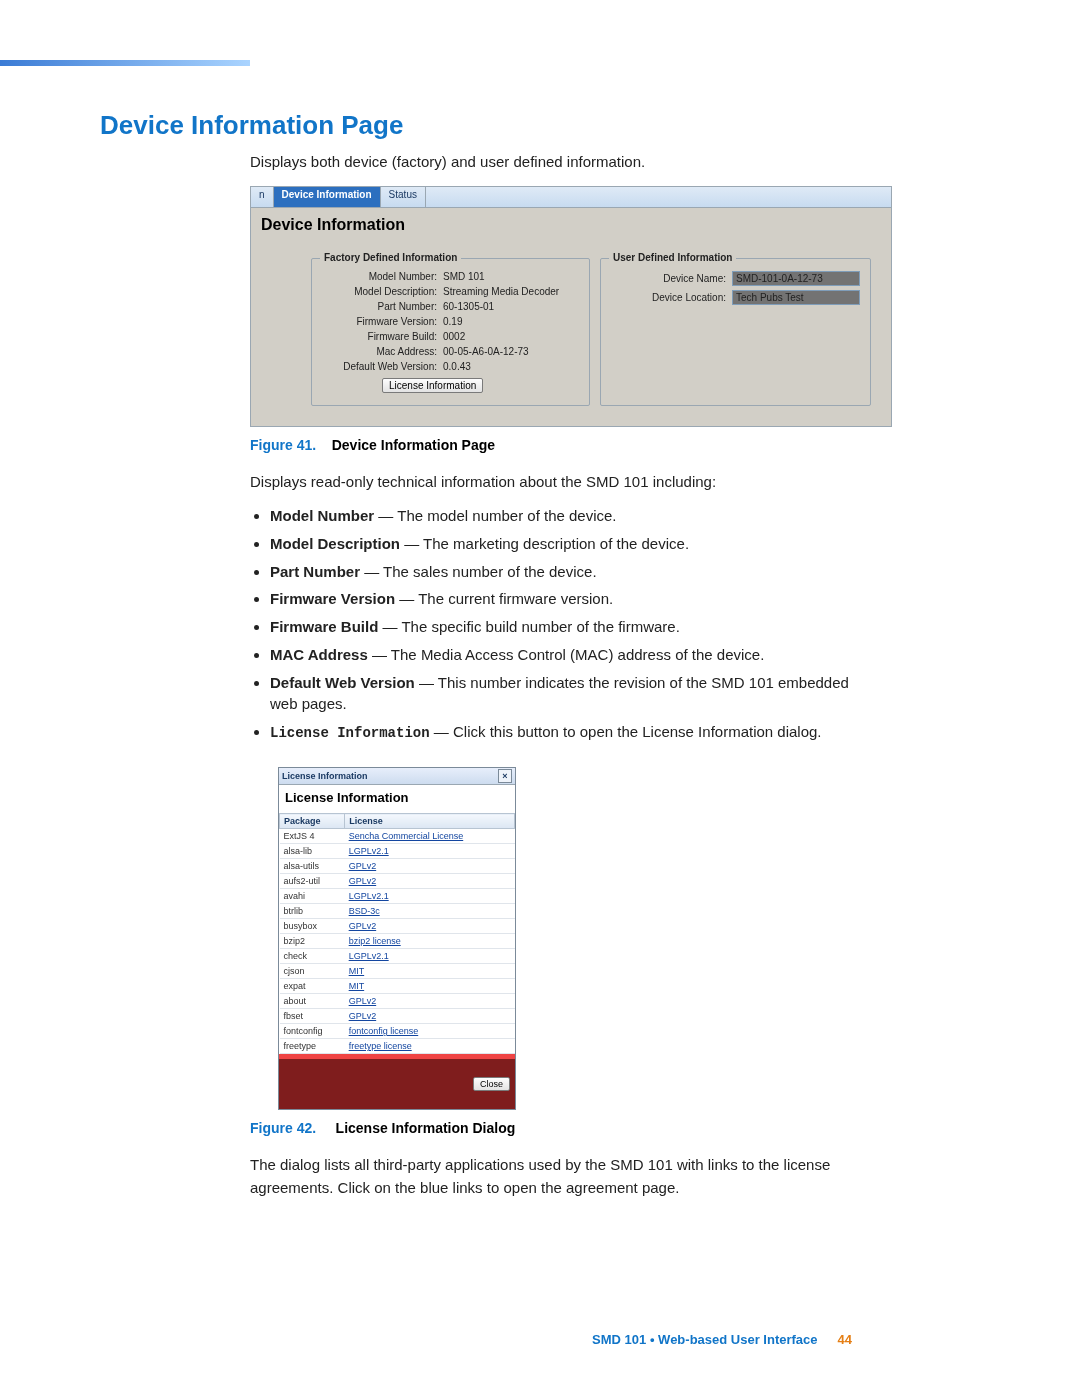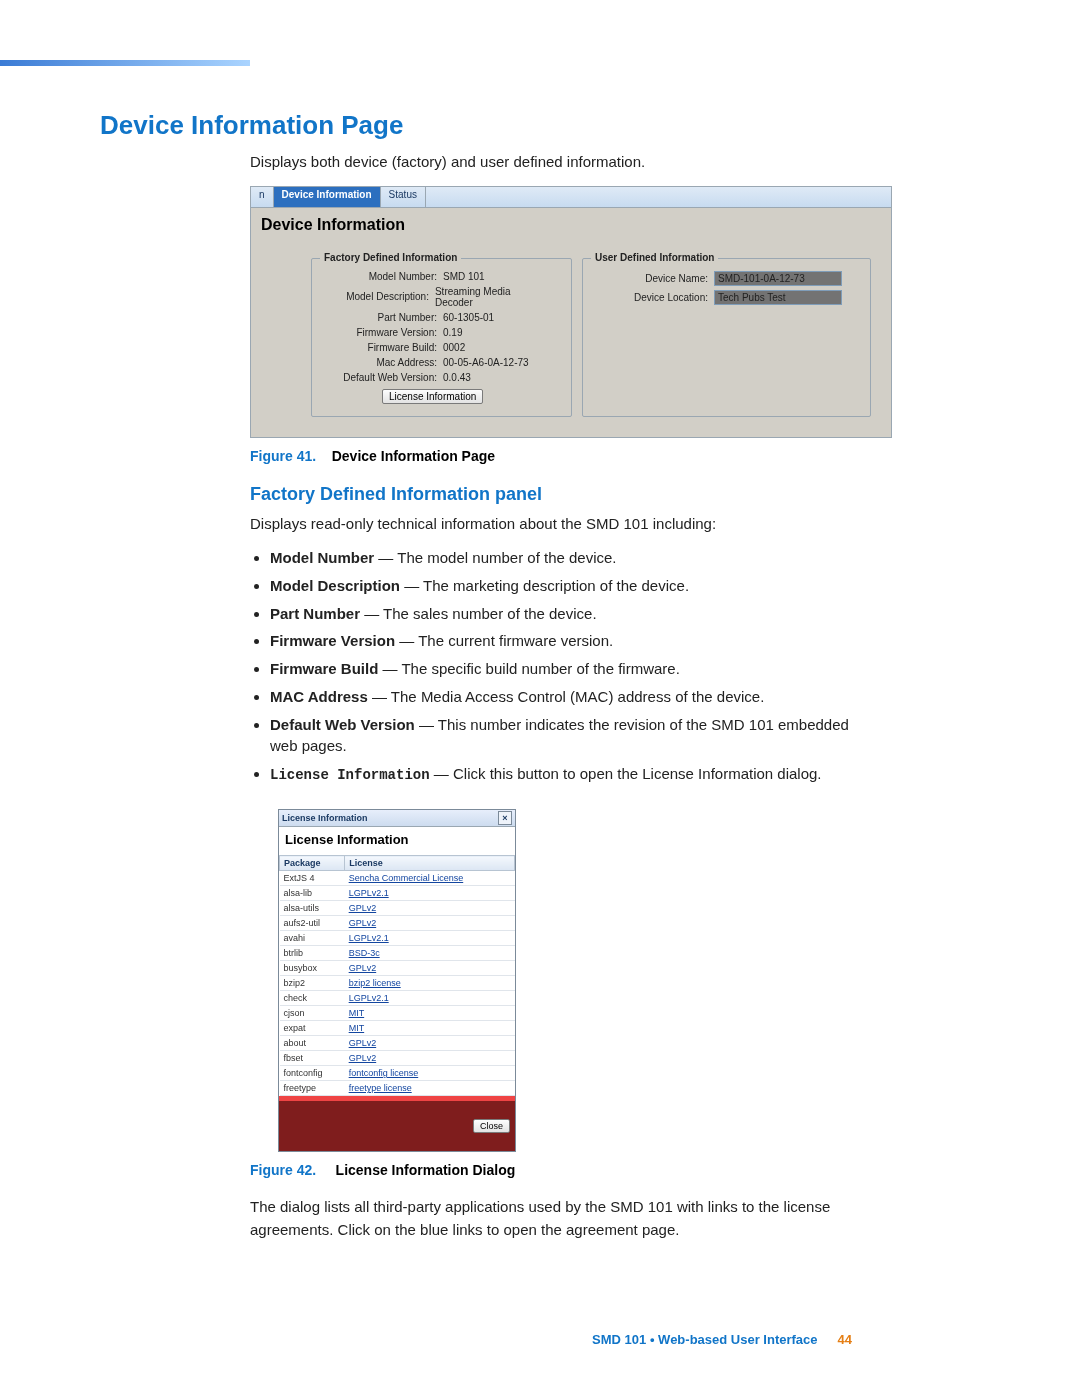--- a/index.html
+++ b/index.html
@@ -93,21 +93,21 @@
     background: #d2cfc7;
   }
   .panels-row {
     display: flex;
     gap: 10px;
     padding: 0 20px 20px 60px;
   }
   .fieldset {
     border: 1px solid #9aa7b2;
     border-radius: 2px;
-    padding: 8px 28px 12px 10px;
+    padding: 8px 10px 12px 10px;
     background: #d2cfc7;
     position: relative;
   }
   .fieldset .legend {
     position: absolute;
     top: -7px;
     left: 8px;
     background: #d2cfc7;
     padding: 0 4px;
     font-size: 10px;
@@ -276,21 +276,20 @@
         </div>
       </div>
     </div>
 
     <p class="fig-caption">
       <span class="fig-label">Figure 41.</span>
       <span>&nbsp;&nbsp;</span>
       <span class="fig-title">Device Information Page</span>
     </p>
 
-    <h2 class="subsection-title" style="margin-left:150px;">Factory Defined Information panel</h2>
     <p class="body-text">Displays read-only technical information about the SMD 101 including:</p>
 
     <ul class="desc-list">
       <li><span class="term">Model Number</span><span> — The model number of the device.</span></li>
       <li><span class="term">Model Description</span><span> — The marketing description of the device.</span></li>
       <li><span class="term">Part Number</span><span> — The sales number of the device.</span></li>
       <li><span class="term">Firmware Version</span><span> — The current firmware version.</span></li>
       <li><span class="term">Firmware Build</span><span> — The specific build number of the firmware.</span></li>
       <li><span class="term">MAC Address</span><span> — The Media Access Control (MAC) address of the device.</span></li>
       <li><span class="term">Default Web Version</span><span> — This number indicates the revision of the SMD 101 embedded web pages.</span></li>

